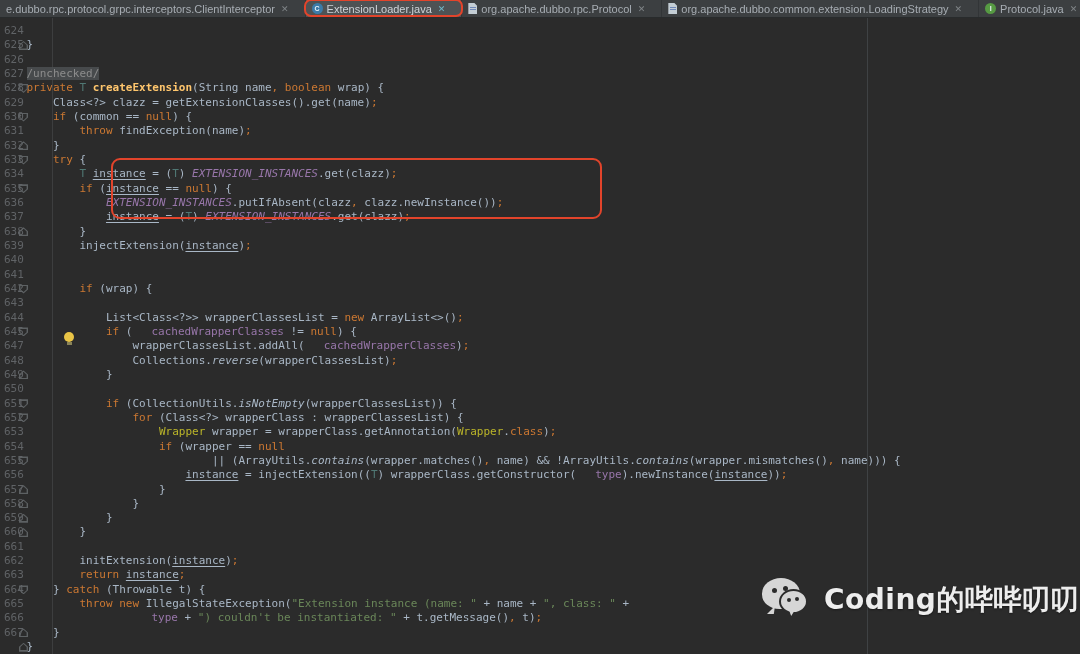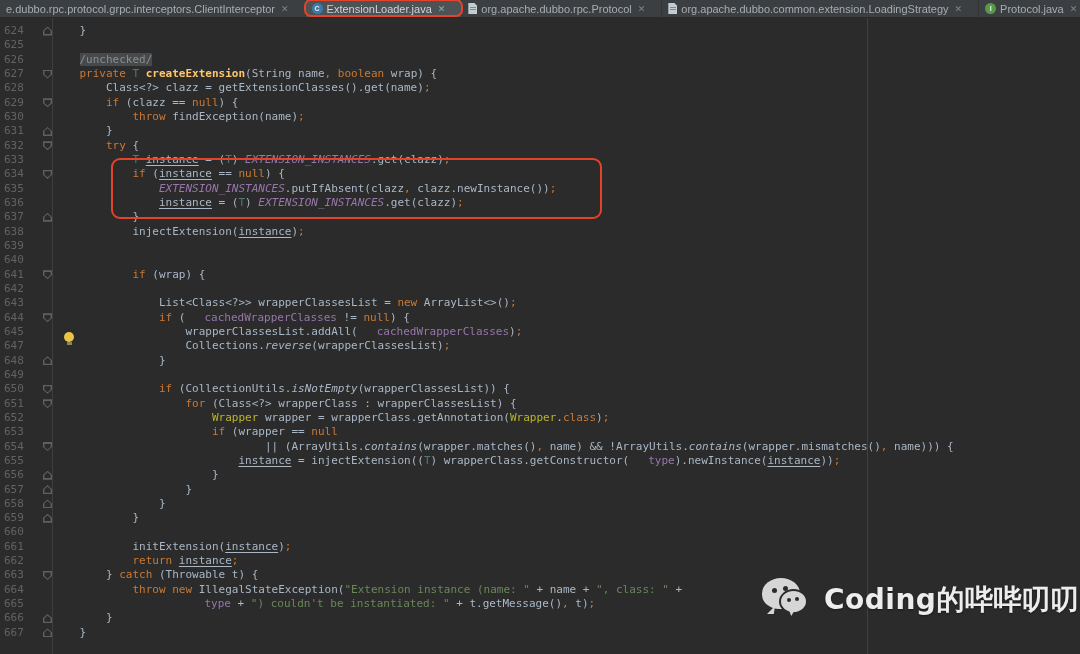--- a/index.html
+++ b/index.html
@@ -27,21 +27,21 @@
            clip-path:polygon(0 0,68% 0,100% 28%,100% 100%,0 100%); }
   .ticon.file-icon::after { content:""; position:absolute; left:1.5px; right:1.5px;
            top:4px; height:5px;
            background:repeating-linear-gradient(#6f87b8 0 1px, transparent 1px 2.4px); }
   .tab-annotation { position:absolute; inset:-1px -2px 0 -2px;
            border:2.5px solid #E2442B; border-radius:7px; pointer-events:none; }
 
   
   #editor { position:absolute; left:0; top:18px; width:1080px; height:636px;
             padding-top:6px; background:#2B2B2B; font-size:11px; }
-  .row { position:relative; height:14.33px; line-height:14.33px; display:flex; }
+  .row { position:relative; height:14.33px; line-height:14.33px; display:flex;flex-direction:column; }
   .ln { width:24px; padding-left:4px; color:#606366; flex:0 0 auto;
         font-size:11px; letter-spacing:0; }
   .row.cur .ln { color:#a4a7a9; }
   .gslot { width:29px; position:relative; flex:0 0 auto; }
   .code { white-space:pre; flex:1 1 auto; color:#A9B7C6; }
 
   .seg-p { color:#A9B7C6; }
   .seg-k { color:#CC7832; }
   .seg-d { color:#FFC66D; font-weight:bold; }
   .seg-t { color:#507874; }
@@ -173,21 +173,21 @@
         <span class="code"><span class="seg-p">        Class&lt;?&gt; clazz = getExtensionClasses().get(name)</span><span class="seg-k">;</span></span>
       </div>
       <div class="row">
         <span class="ln">629</span>
         <span class="gslot">
           <span class="mk d">
             <i class="o"></i>
             <i class="n"></i>
           </span>
         </span>
-        <span class="code"><span class="seg-p">        </span><span class="seg-k">if</span><span class="seg-p"> (clazz == </span><span class="seg-k">null</span><span class="seg-p">) {</span></span>
+        <span class="code"><span class="seg-p">        </span><span class="seg-k">if</span><span class="seg-p"> (common == </span><span class="seg-k">null</span><span class="seg-p">) {</span></span>
       </div>
       <div class="row">
         <span class="ln">630</span>
         <span class="gslot"></span>
         <span class="code"><span class="seg-p">            </span><span class="seg-k">throw</span><span class="seg-p"> findException(name)</span><span class="seg-k">;</span></span>
       </div>
       <div class="row">
         <span class="ln">631</span>
         <span class="gslot">
           <span class="mk u">

